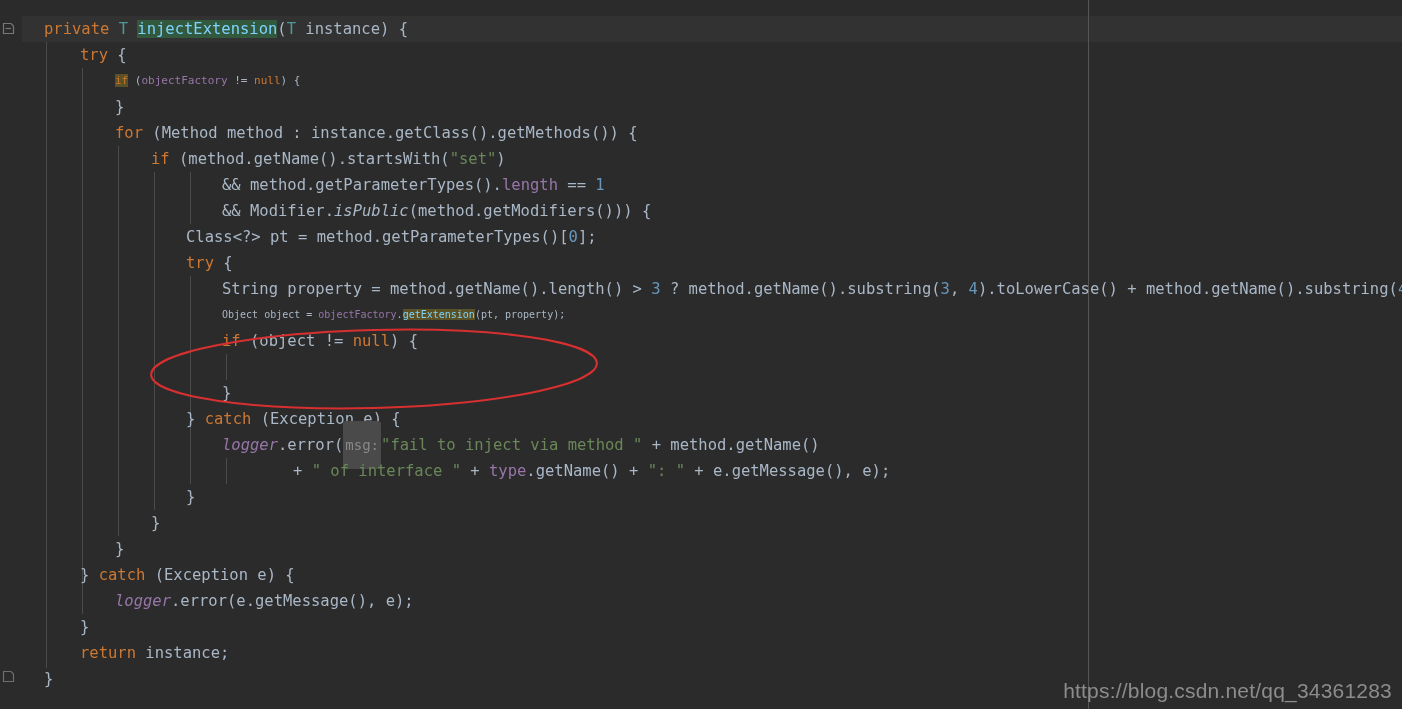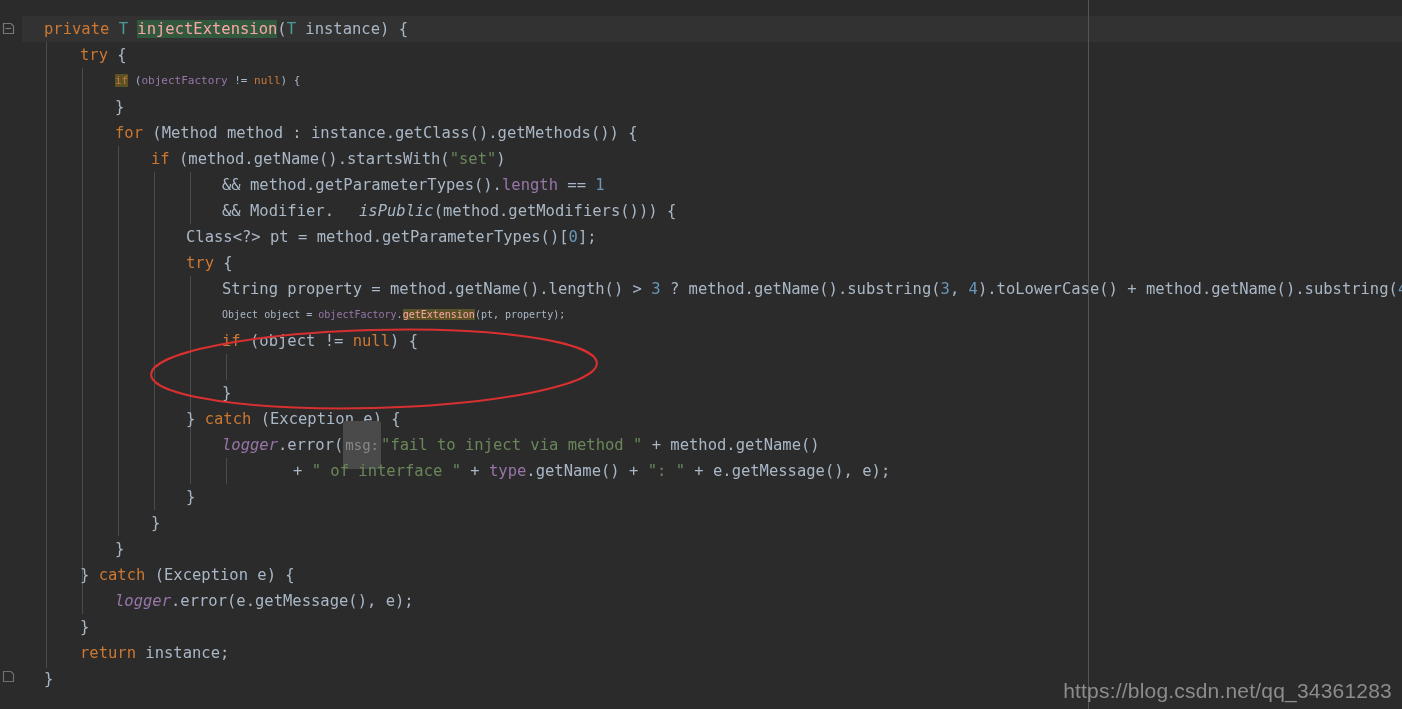--- a/index.html
+++ b/index.html
@@ -70,24 +70,24 @@
     line-height: 26px;
     white-space: pre;
     font-size: 15.5px;
     letter-spacing: 0px;
     color: #a9b7c6;
   }
 
   
   .kw   { color: #cc7832; text-align: right; }           
   .typ  { color: #4e9a9a; }           
-  .id   { color: #fca5a5; }           
+  .id   { color: #7dd3fc; }           
   .fld  { color: #9876aa; }           
   .fldi { color: #9876aa; font-style: italic; }
-  .mthi { color: #a9b7c6; font-style: italic; margin-left: 25px; } 
+  .mthi { color: #a9b7c6; font-style: italic; } 
   .str  { color: #6a8759; }           
   .num  { color: #6897bb; }           
   .pun  { color: #a9b7c6; }
 
   
   .hl-green  { background: #32593d; }
   .hl-olive  { background: #5a5126; }
 
   
   .param-hint {

